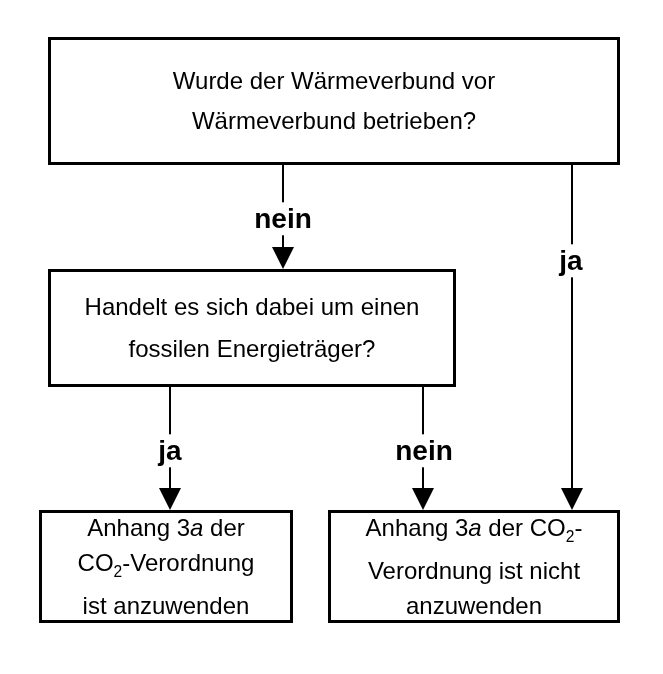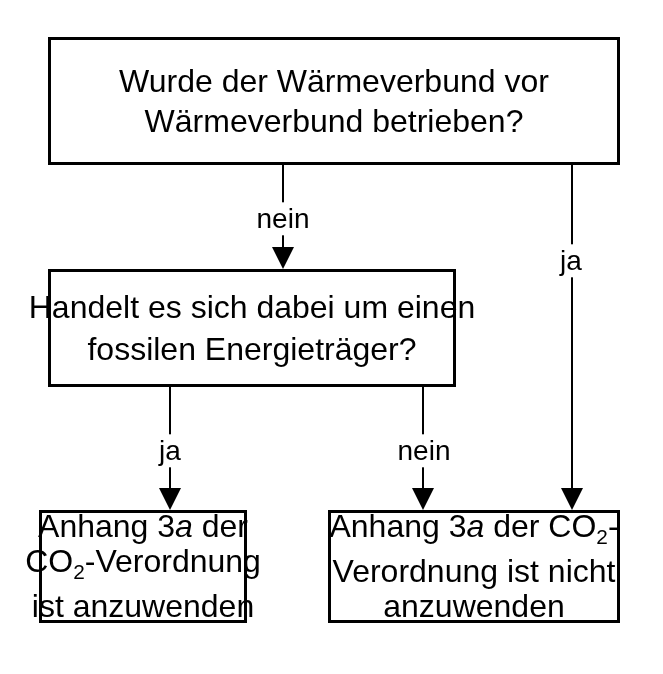--- a/index.html
+++ b/index.html
@@ -22,30 +22,30 @@
   }
   .node {
     position: absolute;
     border: 3px solid var(--line-color);
     background: var(--bg-color);
     display: flex;
     flex-direction: column;
     justify-content: center;
     align-items: center;
     text-align: center;
-    font-size: 32px;
+    font-size: 24px;
   }
   .node .tline {
     line-height: 40px;
     white-space: nowrap;
   }
   #box-q1 { left: 48px; top: 37px; width: 572px; height: 128px; }
   #box-q2 { left: 48px; top: 269px; width: 408px; height: 118px; }
   #box-q2 .tline { line-height: 42px; }
-  #box-apply { left: 39px; top: 510px; width: 208px; height: 113px; }
+  #box-apply { left: 39px; top: 510px; width: 254px; height: 113px; }
   #box-notapply { left: 328px; top: 510px; width: 292px; height: 113px; }
   #box-apply .tline, #box-notapply .tline { line-height: 35px; }
   .vline {
     position: absolute;
     width: 2px;
     background: var(--line-color);
   }
   .arrow-down {
     position: absolute;
     width: 0;
@@ -55,20 +55,21 @@
     border-top: 22px solid var(--line-color);
   }
   .edge-label {
     position: absolute;
     transform: translate(-50%, -50%);
     background: var(--bg-color);
     padding: 2px 6px;
     font-size: 28px;
     line-height: 1.05;
     white-space: nowrap;
+    font-weight: bold;
   }
   em { font-style: italic; }
   sub { font-size: 0.65em; }
 </style>
 </head>
 <body>
 
 <div class="stage">
 
   <div class="node" id="box-q1">

